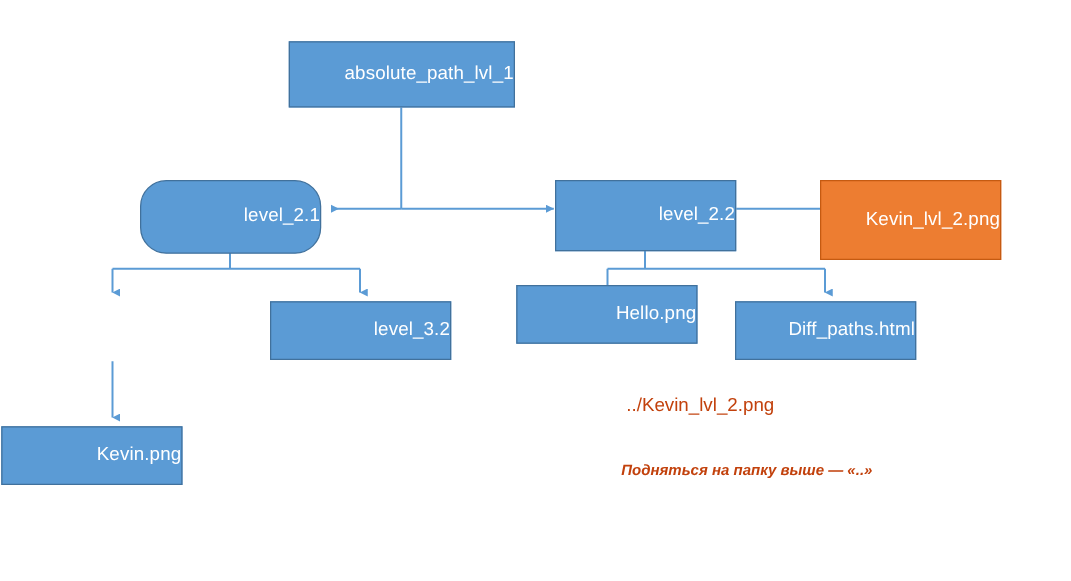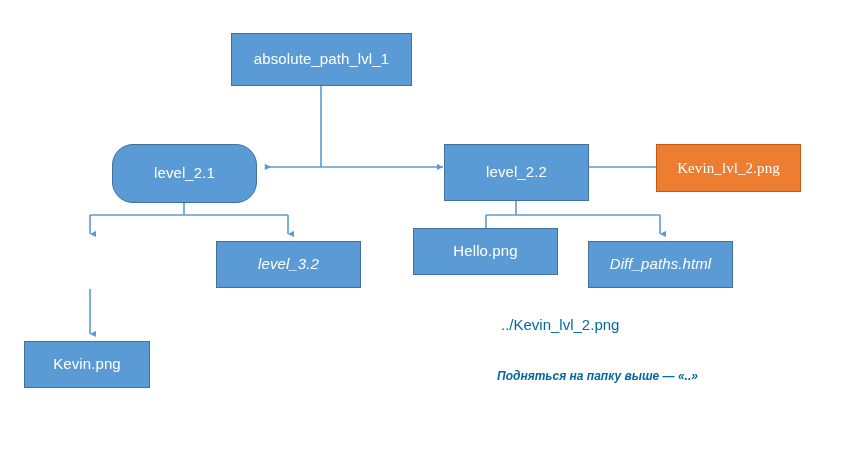--- a/index.html
+++ b/index.html
@@ -15,21 +15,21 @@
     width: 857px;
     height: 465px;
     background: #ffffff;
     overflow: hidden;
   }
   .node {
     position: absolute;
     box-sizing: border-box;
     display: flex;
     align-items: center;
-    justify-content: center;
+    justify-content: flex-end;
     color: #ffffff;
     font-size: 15px;
     font-weight: 400;
     letter-spacing: 0.1px;
     text-align: center;
     line-height: 1.1;
     white-space: nowrap;
     user-select: none;
   }
   .node.blue {
@@ -43,21 +43,21 @@
   .edges {
     position: absolute;
     left: 0;
     top: 0;
     width: 857px;
     height: 465px;
     pointer-events: none;
   }
   .note {
     position: absolute;
-    color: #0369a1;
+    color: #c2410c;
     white-space: nowrap;
     user-select: none;
   }
   .note.path-note {
     font-size: 15px;
     font-weight: 400;
   }
   .note.hint-note {
     font-size: 12px;
     font-style: italic;
@@ -112,38 +112,38 @@
   </div>
 
   <div class="node blue" style="left:112px; top:144px; width:145px; height:59px;border-radius:21px;">
     <span>level_2.1</span>
   </div>
 
   <div class="node blue" style="left:444px; top:144px; width:145px; height:57px;">
     <span>level_2.2</span>
   </div>
 
-  <div class="node orange" style="left:656px; top:144px; width:145px; height:48px;font-family:Liberation Serif, serif;">
+  <div class="node orange" style="left:656px; top:144px; width:145px; height:64px;">
     <span>Kevin_lvl_2.png</span>
   </div>
 
 
-  <div class="node blue" style="left:216px; top:241px; width:145px; height:47px;font-style:italic;">
+  <div class="node blue" style="left:216px; top:241px; width:145px; height:47px;">
     <span>level_3.2</span>
   </div>
 
   <div class="node blue" style="left:413px; top:228px; width:145px; height:47px;">
     <span>Hello.png</span>
   </div>
 
-  <div class="node blue" style="left:588px; top:241px; width:145px; height:47px;font-style:italic;">
+  <div class="node blue" style="left:588px; top:241px; width:145px; height:47px;">
     <span>Diff_paths.html</span>
   </div>
 
-  <div class="node blue" style="left:24px; top:341px; width:126px; height:47px;">
+  <div class="node blue" style="left:1px; top:341px; width:145px; height:47px;">
     <span>Kevin.png</span>
   </div>
 
   <div class="note path-note" style="left:501px; top:316px;">../Kevin_lvl_2.png</div>
 
   <div class="note hint-note" style="left:464px; top:369px;">Подняться на папку выше — «..»</div>
 
 </div>
 
 </body></html>

